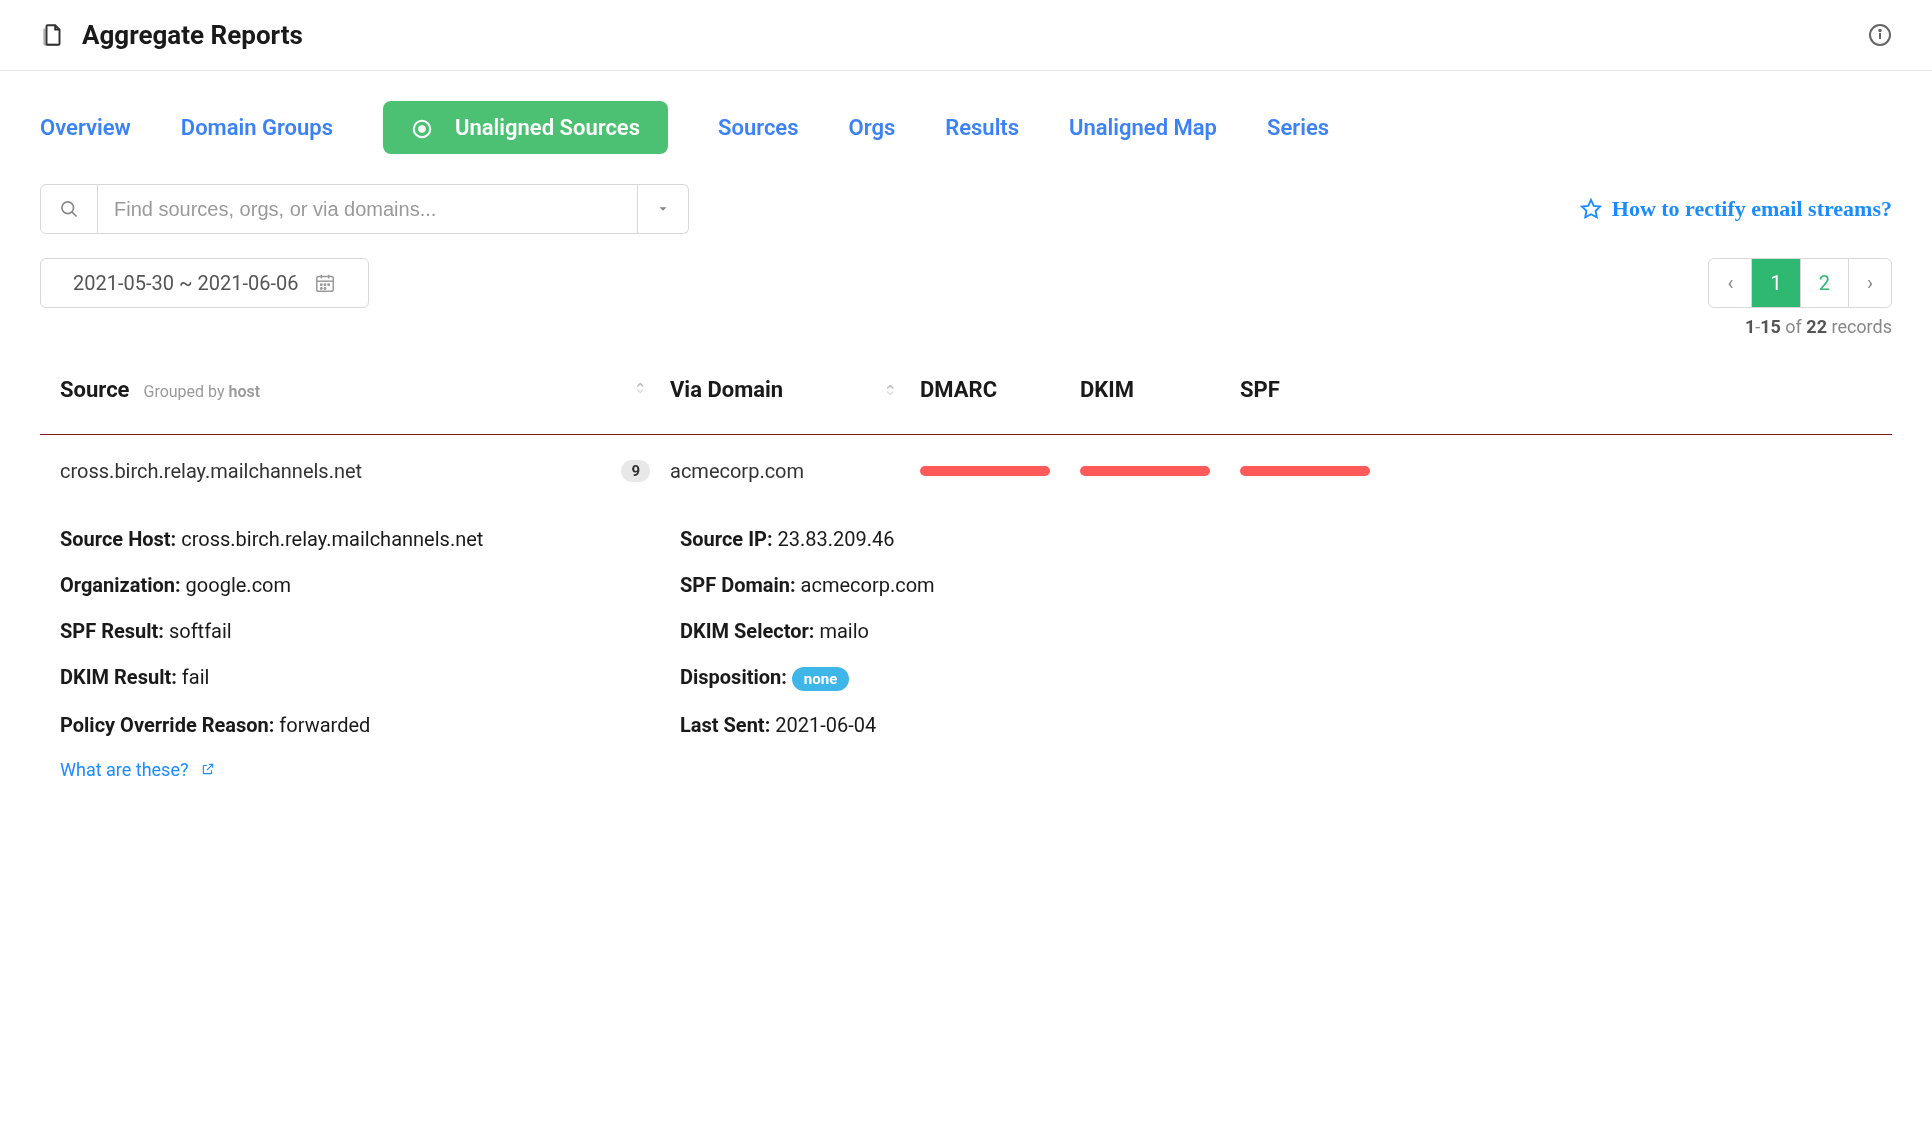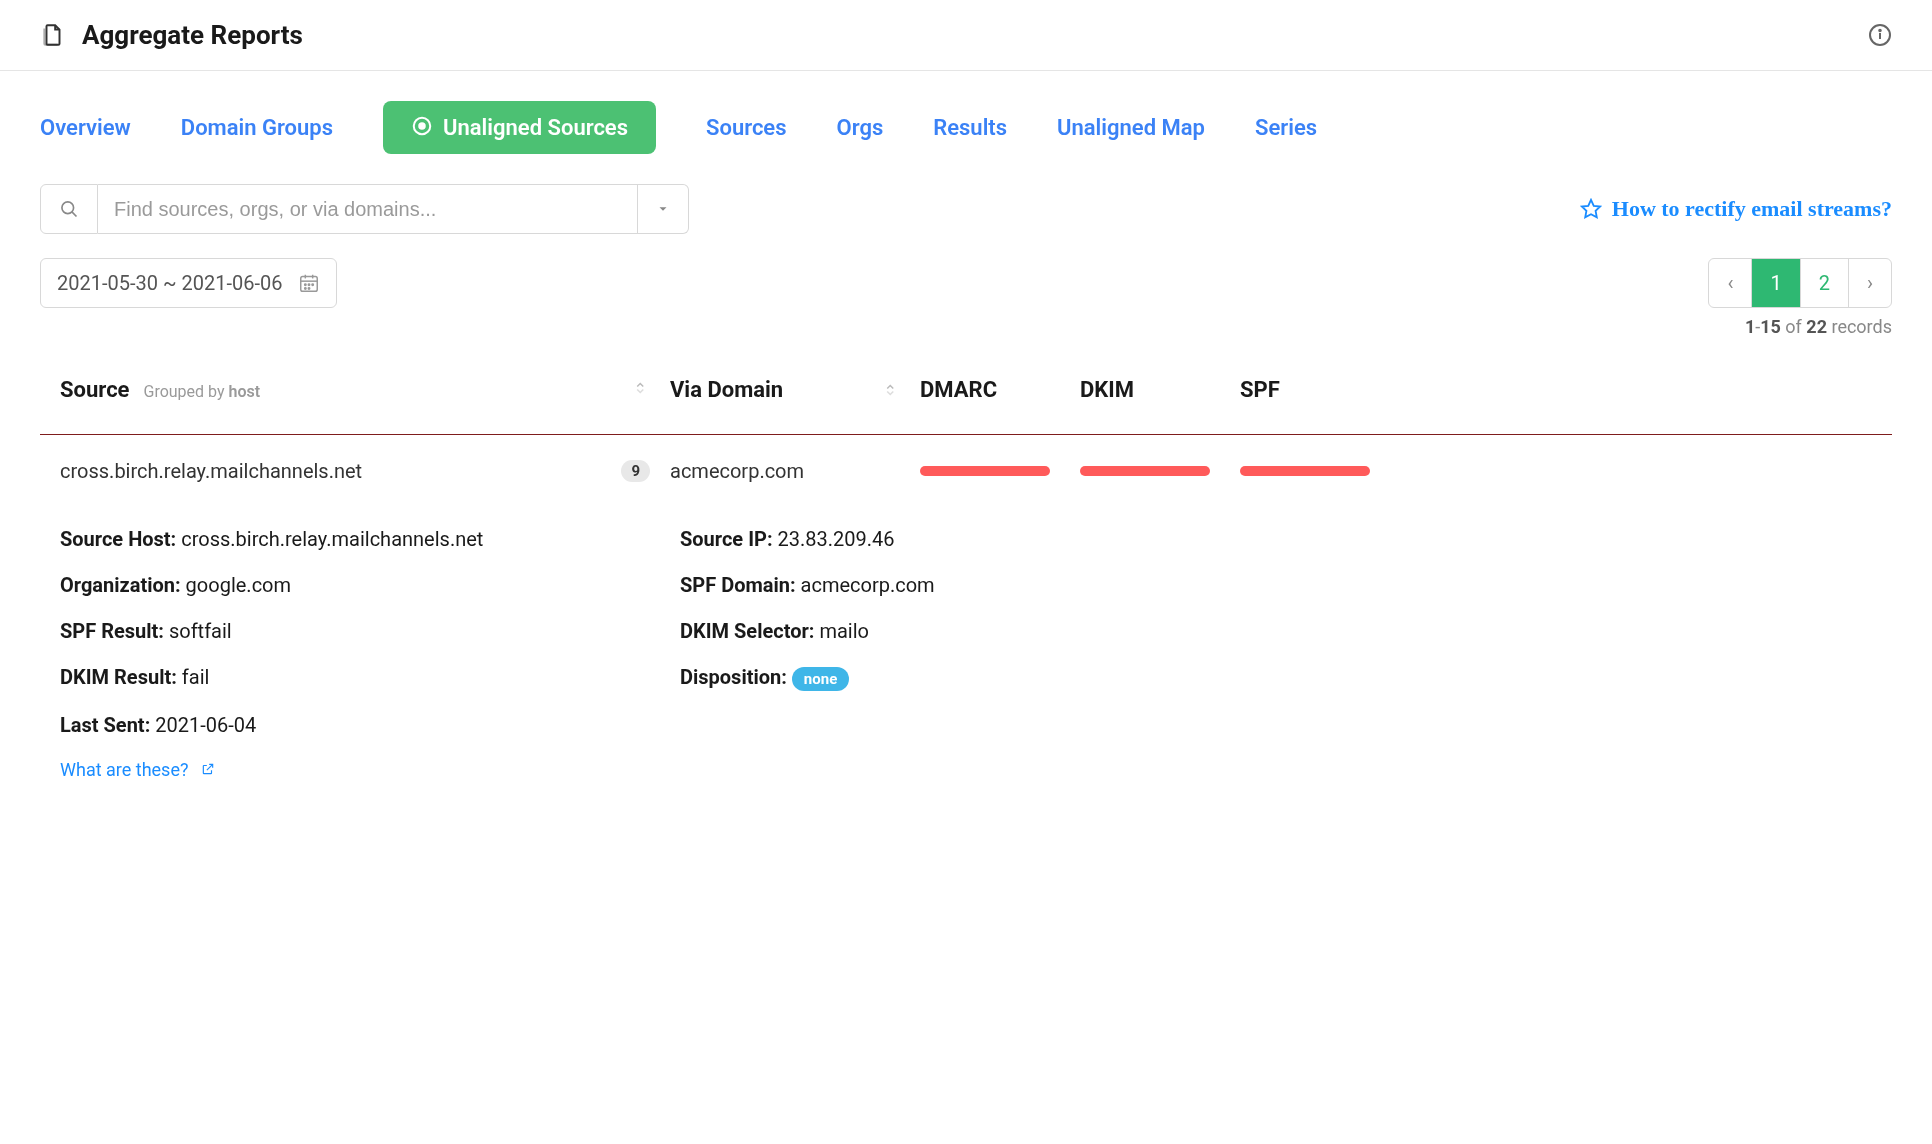--- a/index.html
+++ b/index.html
@@ -4,31 +4,31 @@
 <style>
 * { box-sizing: border-box; margin: 0; padding: 0; }
 body { font-family: -apple-system, BlinkMacSystemFont, "Segoe UI", Roboto, Helvetica, Arial, sans-serif; color: #1a1a1a; background: #fff; }
 .header { display: flex; align-items: center; justify-content: space-between; padding: 20px 40px; border-bottom: 1px solid #e5e5e5; }
 .header-left { display: flex; align-items: center; gap: 16px; }
 .header-title { font-size: 26px; font-weight: 700; }
 .info-icon-wrap { color: #666; }
 .container { padding: 30px 40px; }
 .tabs { display: flex; gap: 50px; align-items: center; margin-bottom: 30px; flex-wrap: wrap; }
 .tab { font-size: 22px; font-weight: 600; color: #3b82f6; cursor: pointer; padding: 14px 0; }
-.tab.active { background: #4cc173; color: #fff; padding: 14px 28px; border-radius: 8px; display: flex; align-items: flex-start; gap: 10px; }
+.tab.active { background: #4cc173; color: #fff; padding: 14px 28px; border-radius: 8px; display: flex; align-items: flex-end; gap: 22px; }
 .tab.active svg { flex-shrink: 0; }
 .controls-row { display: flex; align-items: center; justify-content: space-between; gap: 20px; margin-bottom: 24px; flex-wrap: wrap; }
 .search-group { display: flex; align-items: stretch; }
 .search-icon-box { border: 1px solid #d8d8d8; border-radius: 6px 0 0 6px; padding: 14px 18px; display: flex; align-items: center; color: #888; }
 .search-input { border: 1px solid #d8d8d8; border-left: none; padding: 2px 16px; font-size: 20px; width: 540px; color: #333; outline: none; }
 .search-input::placeholder { color: #9a9a9a; }
 .search-caret { border: 1px solid #d8d8d8; border-left: none; border-radius: 0 6px 6px 0; padding: 14px 18px; display: flex; align-items: center; color: #888; cursor: pointer; }
 .help-link { display: flex; align-items: center; gap: 10px; color: #1a8cff; font-size: 22px; font-weight: 600; cursor: pointer; font-family: Liberation Serif, serif; }
 .date-pager-row { display: flex; align-items: flex-start; justify-content: space-between; margin-bottom: 40px; flex-wrap: wrap; gap: 20px; }
-.date-range { border: 1px solid #d8d8d8; border-radius: 6px; padding: 12px 16px; display: flex; align-items: center; gap: 16px; color: #555; font-size: 20px; cursor: pointer; }
+.date-range { border: 1px solid #d8d8d8; border-radius: 6px; padding: 12px 32px; display: flex; align-items: center; gap: 16px; color: #555; font-size: 20px; cursor: pointer; }
 .pager-wrap { text-align: right; }
 .pager { display: inline-flex; border: 1px solid #d8d8d8; border-radius: 6px; overflow: hidden; }
 .pager-btn { padding: 12px 18px; font-size: 20px; color: #2eb872; cursor: pointer; border-right: 1px solid #d8d8d8; user-select: none; }
 .pager-btn:last-child { border-right: none; }
 .pager-btn.arrow { color: #888; }
 .pager-btn.active { background: #2eb872; color: #fff; }
 .records-info { color: #888; font-size: 18px; margin-top: 8px; }
 .records-info b { color: #555; font-weight: 700; }
 .table-head { display: flex; align-items: flex-end; border-bottom: 1px solid #7f1d1d; padding: 0 20px 32px 20px; }
 .col-source { flex: 0 0 610px; display: flex; align-items: baseline; gap: 14px; }
@@ -196,20 +196,21 @@
 
   <div class="details">
     <div class="kv"><b>Source Host:</b> <span>cross.birch.relay.mailchannels.net</span></div>
     <div class="kv"><b>Source IP:</b> <span>23.83.209.46</span></div>
     <div class="kv"><b>Organization:</b> <span>google.com</span></div>
     <div class="kv"><b>SPF Domain:</b> <span>acmecorp.com</span></div>
     <div class="kv"><b>SPF Result:</b> <span>softfail</span></div>
     <div class="kv"><b>DKIM Selector:</b> <span>mailo</span></div>
     <div class="kv"><b>DKIM Result:</b> <span>fail</span></div>
     <div class="kv"><b>Disposition:</b> <span class="pill-none">none</span></div>
+    <div class="kv"><b>Policy Override Reason:</b> <span>forwarded</span></div>
     <div class="kv"><b>Last Sent:</b> <span>2021-06-04</span></div>
     <div class="what-link">
       <span>What are these?</span>
       <span>
         <svg width="14" height="14" viewBox="0 0 24 24" fill="none" stroke="#1a8cff" stroke-width="2">
             <path d="M14 4h6v6"></path>
             <path d="M20 4L10 14"></path>
             <path d="M18 14v5a1 1 0 0 1-1 1H5a1 1 0 0 1-1-1V7a1 1 0 0 1 1-1h5"></path>
           </svg>
       </span>

